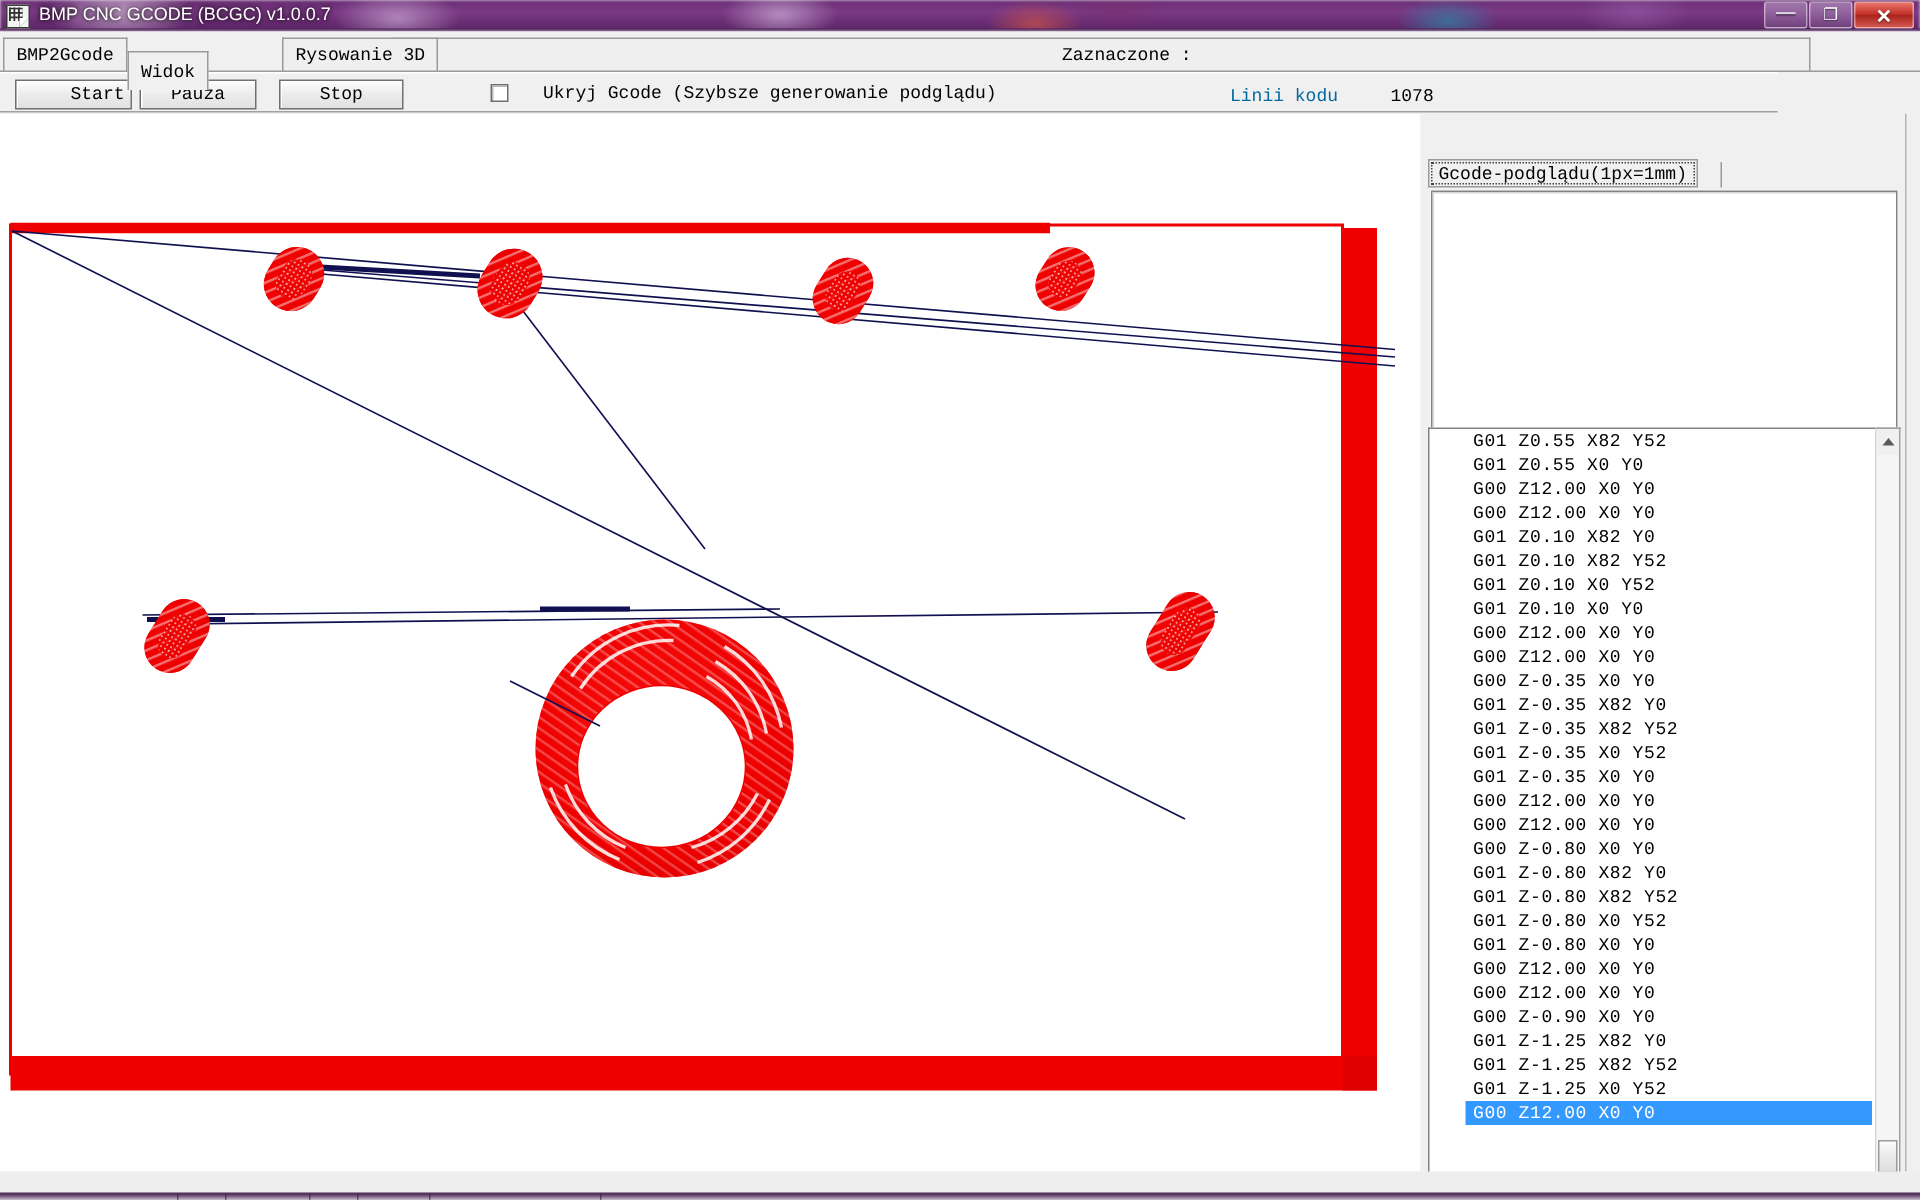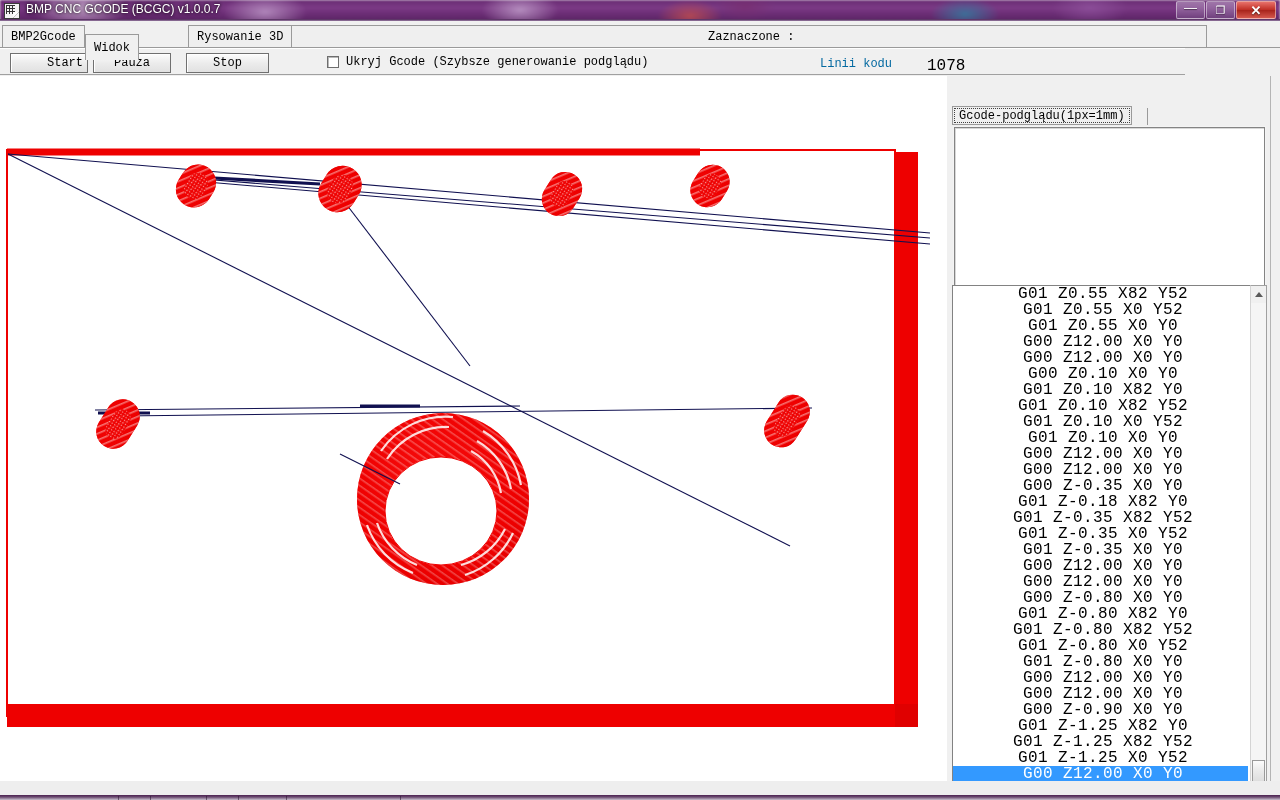--- a/index.html
+++ b/index.html
@@ -8,21 +8,21 @@
     width: 1280px; height: 800px;
     overflow: hidden;
     background: #f0f0f0;
     font-family: "Liberation Mono", "DejaVu Sans Mono", monospace;
     font-size: 12px;
   }
 
   
   #window {
     position: absolute; left: 0; top: 0;
-    width: 1280px; height: 800px; text-align: center;
+    width: 1280px; height: 800px;
   }
   #titlebar {
     position: absolute; left: 0; top: 0;
     width: 1280px; height: 21px;
     overflow: hidden;
   }
   #titlebar-glass {
     position: absolute; inset: 0;
     background:
       radial-gradient(ellipse 70px 30px at 80px 8px, rgba(210,180,215,.85), rgba(0,0,0,0) 70%),
@@ -158,36 +158,36 @@
     box-shadow: inset 1px 1px 0 #ffffff;
     display: flex; align-items: center; justify-content: center;
     font-family: "Liberation Mono", monospace; font-size: 12px; color: #000;
   }
   #btn-start { left: 10px;  width: 78px; padding-left: 32px; }
   #btn-pauza { left: 93px;  width: 78px; }
   #btn-stop  { left: 186px; width: 83px; }
 
   #hide-gcode-wrap {
     position: absolute; left: 327px; top: 6px;
-    display: flex; align-items: center; gap: 7px;
+    display: flex; align-items: center; gap: 23px;
   }
   #hide-gcode-box {
     width: 12px; height: 12px;
     background: #ffffff;
     border: 1px solid #6e6e6e;
     box-shadow: inset 1px 1px 0 #b8b8b8;
   }
   #linii-kodu-label {
     position: absolute; left: 820px; top: 8px;
     font-family: "Liberation Mono", monospace; font-size: 12px; color: #0369a1;
     white-space: nowrap;
   }
   #linii-kodu-value {
     position: absolute; left: 927px; top: 8px;
-    font-family: "Liberation Mono", monospace; font-size: 16px; color: #000;
+    font-family: "Liberation Mono", monospace; font-size: 12px; color: #000;
   }
 
   
   #canvas-panel {
     position: absolute; left: 0; top: 55px;
     width: 947px; height: 705px;
     background: #ffffff;
     overflow: hidden;
   }
   #canvas-svg { position: absolute; left: 0; top: 0; }
@@ -234,24 +234,25 @@
     overflow: hidden;
   }
   #gcode-list {
     position: absolute; left: 0; top: 0;
     width: 295px;
   }
   .gcode-line {
     height: 16px; line-height: 16px;
     padding-left: 5px;
     font-family: "Liberation Mono", monospace;
-    font-size: 16px;
+    font-size: 12px;
     color: #000000;
     white-space: pre;
     letter-spacing: 0.4px;
+    margin-left: 24px;
   }
   .gcode-line.selected {
     background: #3399ff;
     color: #ffffff;
   }
 
   
   #gcode-scrollbar {
     position: absolute; left: 1250px; top: 264px;
     width: 17px; height: 520px;
@@ -467,33 +468,31 @@
     <div id="right-panel">
       <div id="preview-tab">
         <span>Gcode-podglądu(1px=1mm)</span>
       </div>
       <div id="preview-tab-strip-edge"></div>
       <div id="preview-box"></div>
 
       <div id="gcode-listbox">
         <div id="gcode-list">
             <div class="gcode-line">G01 Z0.55 X82 Y52</div>
-            <div class="gcode-line">G01 Z0.55 X0 Y52</div>
             <div class="gcode-line">G01 Z0.55 X0 Y0</div>
             <div class="gcode-line">G00 Z12.00 X0 Y0</div>
             <div class="gcode-line">G00 Z12.00 X0 Y0</div>
-            <div class="gcode-line">G00 Z0.10 X0 Y0</div>
             <div class="gcode-line">G01 Z0.10 X82 Y0</div>
             <div class="gcode-line">G01 Z0.10 X82 Y52</div>
             <div class="gcode-line">G01 Z0.10 X0 Y52</div>
             <div class="gcode-line">G01 Z0.10 X0 Y0</div>
             <div class="gcode-line">G00 Z12.00 X0 Y0</div>
             <div class="gcode-line">G00 Z12.00 X0 Y0</div>
             <div class="gcode-line">G00 Z-0.35 X0 Y0</div>
-            <div class="gcode-line">G01 Z-0.18 X82 Y0</div>
+            <div class="gcode-line">G01 Z-0.35 X82 Y0</div>
             <div class="gcode-line">G01 Z-0.35 X82 Y52</div>
             <div class="gcode-line">G01 Z-0.35 X0 Y52</div>
             <div class="gcode-line">G01 Z-0.35 X0 Y0</div>
             <div class="gcode-line">G00 Z12.00 X0 Y0</div>
             <div class="gcode-line">G00 Z12.00 X0 Y0</div>
             <div class="gcode-line">G00 Z-0.80 X0 Y0</div>
             <div class="gcode-line">G01 Z-0.80 X82 Y0</div>
             <div class="gcode-line">G01 Z-0.80 X82 Y52</div>
             <div class="gcode-line">G01 Z-0.80 X0 Y52</div>
             <div class="gcode-line">G01 Z-0.80 X0 Y0</div>

